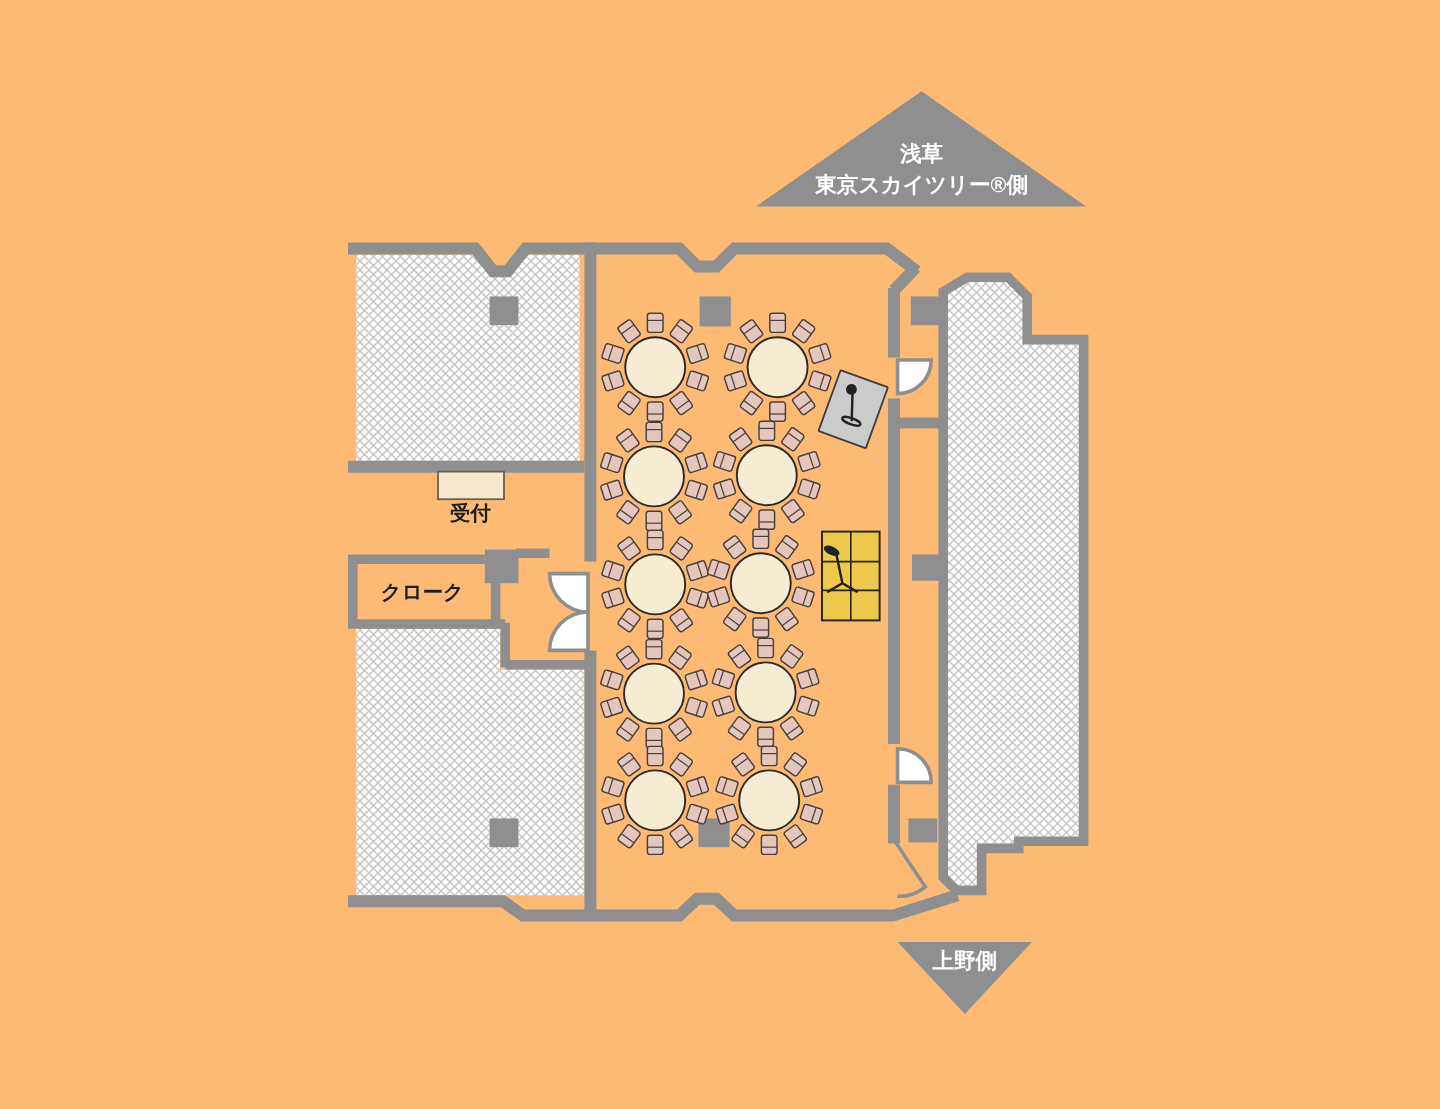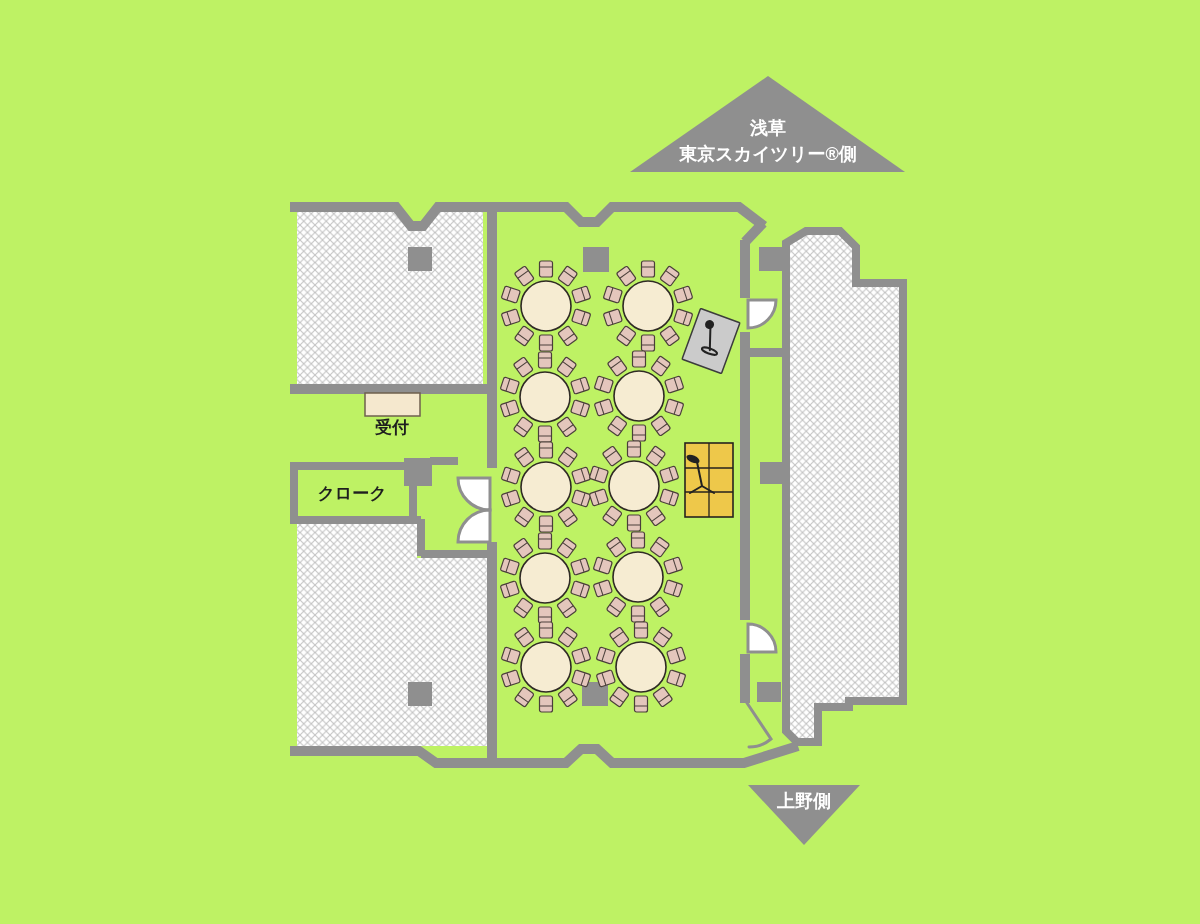--- a/index.html
+++ b/index.html
@@ -1,16 +1,16 @@
 <!DOCTYPE html>
 <html style="--wall: #8f8f8f; --hatch_line: #c3c3c3; --table_fill: #f6ecd2; --table_stroke: #2f2a25; --chair_fill: #e4c6bc; --chair_stroke: #4a3f3a; --desk_fill: #f5e8ce; --stage_fill: #eec84a; --mic_card_fill: #cbcbcb;"><head>
 <meta charset="utf-8">
 <style>
   html,body{margin:0;padding:0;background:#fff;}
-  .page{position:relative;width:1200px;height:924px;background:#bef264;overflow:hidden;
+  .page{position:relative;width:1200px;height:924px;background:#fdba74;overflow:hidden;
         font-family:"Liberation Sans",sans-serif;}
   svg{display:block;}
   .tri{fill:var(--wall);}
   .tri-text{fill:#fff;font-weight:bold;font-size:18px;text-anchor:middle;
             font-family:"Liberation Sans",sans-serif;}
   .plan-label{fill:#1f1f1f;font-weight:bold;font-size:17px;text-anchor:middle;
               font-family:"Liberation Sans",sans-serif;}
   .wall{fill:none;stroke:var(--wall);stroke-width:10;stroke-linejoin:miter;stroke-linecap:butt;}
   .wall-thin{fill:none;stroke:var(--wall);stroke-width:8;}
   .pillar{fill:var(--wall);}

